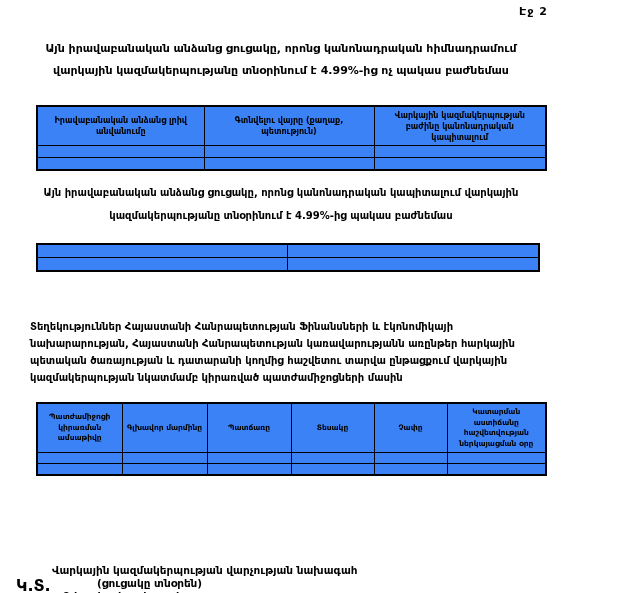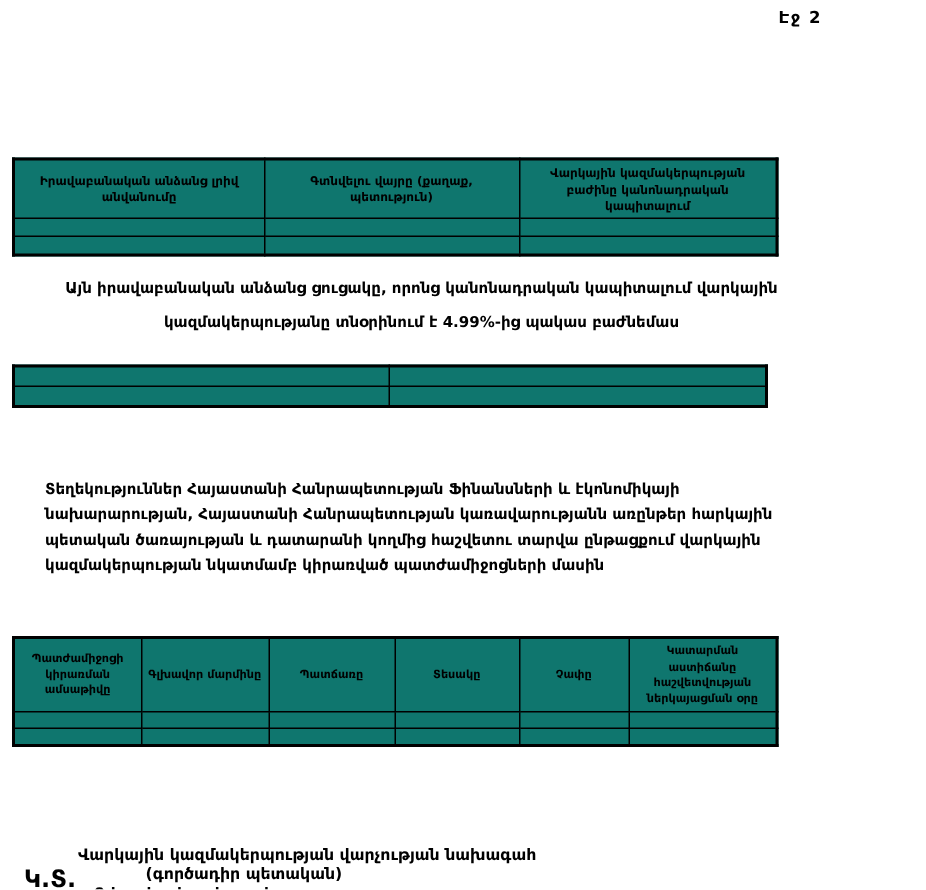--- a/index.html
+++ b/index.html
@@ -44,53 +44,55 @@
     left: 30px;
     right: 30px;
     text-align: left;
     font-size: 10px;
     line-height: 17px;
   }
   table {
     border-collapse: collapse;
     table-layout: fixed;
     position: absolute;
-    background: #0f766e;
+    background: #3b82f6;
+    margin-left: 28px;
   }
   table, th, td { border: 1px solid #000000; }
   table { border-width: 2px; }
   th {
     font-weight: bold;
     text-align: center;
     vertical-align: middle;
     padding: 2px 3px;
   }
   td { padding: 0; }
   .tbl1 { top: 105px; left: 8px; width: 509px; }
   .tbl1 th { font-size: 8px; line-height: 11px; height: 34px; }
   .tbl1 td { height: 11px; }
   .tbl2 { top: 243px; left: 8px; width: 502px; }
   .tbl2 th { font-size: 8.5px; line-height: 11px; height: 13px; }
   .tbl2 td { height: 12px; }
-  .tbl3 { top: 424px; left: 8px; width: 509px; padding-left: 32px; }
+  .tbl3 { top: 402px; left: 8px; width: 509px; padding-left: 32px; }
   .tbl3 th { font-size: 7.5px; line-height: 10.5px; height: 44px; }
   .tbl3 td { height: 10px; }
   .sig { position: absolute; font-size: 10.5px; white-space: nowrap; margin-top: 20px; }
   .sig-chairman   { top: 544px; left: 52px; }
   .sig-seal       { top: 556px; left: 16px; font-size: 16px; }
   .sig-executive  { top: 557px; left: 97px; }
   .sig-accountant { top: 570px; left: 63px; }
 </style>
 </head>
 <body>
 
 <div class="page">
 
   <div class="pageno">Էջ 2</div>
 
+  <div class="heading1">Այն իրավաբանական անձանց ցուցակը, որոնց կանոնադրական հիմնադրամում վարկային կազմակերպությանը տնօրինում է  4.99%-ից ոչ պակաս բաժնեմաս</div>
 
   <table class="tbl1">
     <colgroup>
       <col style="width:167px">
         <col style="width:170px">
         <col style="width:172px">
     </colgroup>
     <tbody>
         <tr>
       <th>Իրավաբանական անձանց լրիվ անվանումը</th>
@@ -163,16 +165,16 @@
       <td></td>
       <td></td>
       <td></td>
       <td></td>
     </tr>
   </tbody>
     </table>
 
   <div class="sig sig-seal">Կ.Տ.</div>
   <div class="sig sig-chairman">Վարկային կազմակերպության վարչության նախագահ</div>
-  <div class="sig sig-executive">(գործադիր պետական)</div>
+  <div class="sig sig-executive">(ցուցակը տնօրեն)</div>
   <div class="sig sig-accountant">Գլխավոր հաշվապահ</div>
 
 </div>
 
 </body></html>

